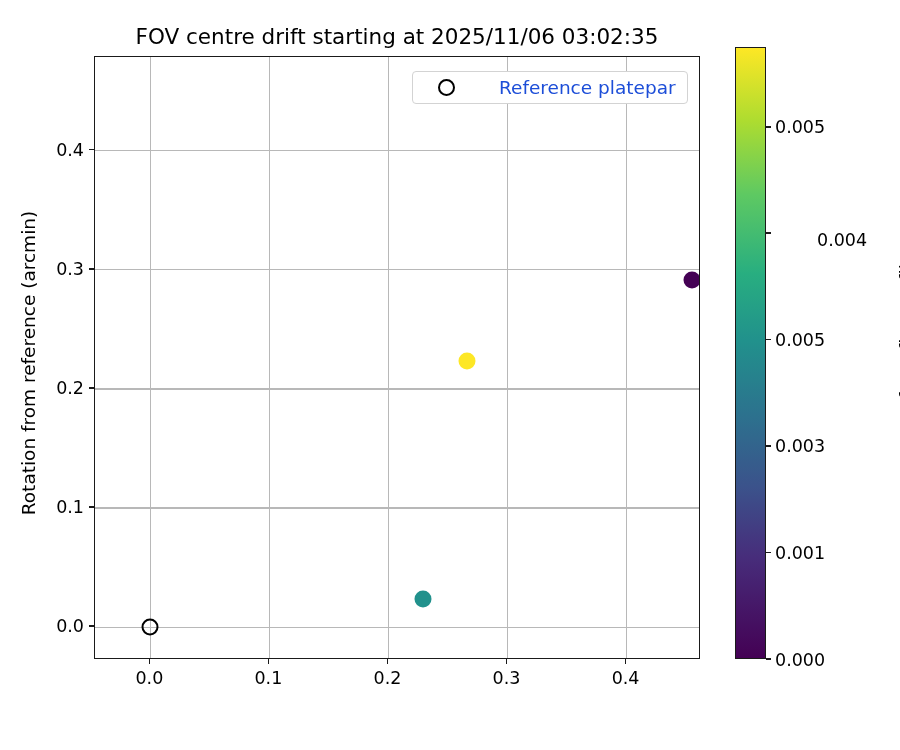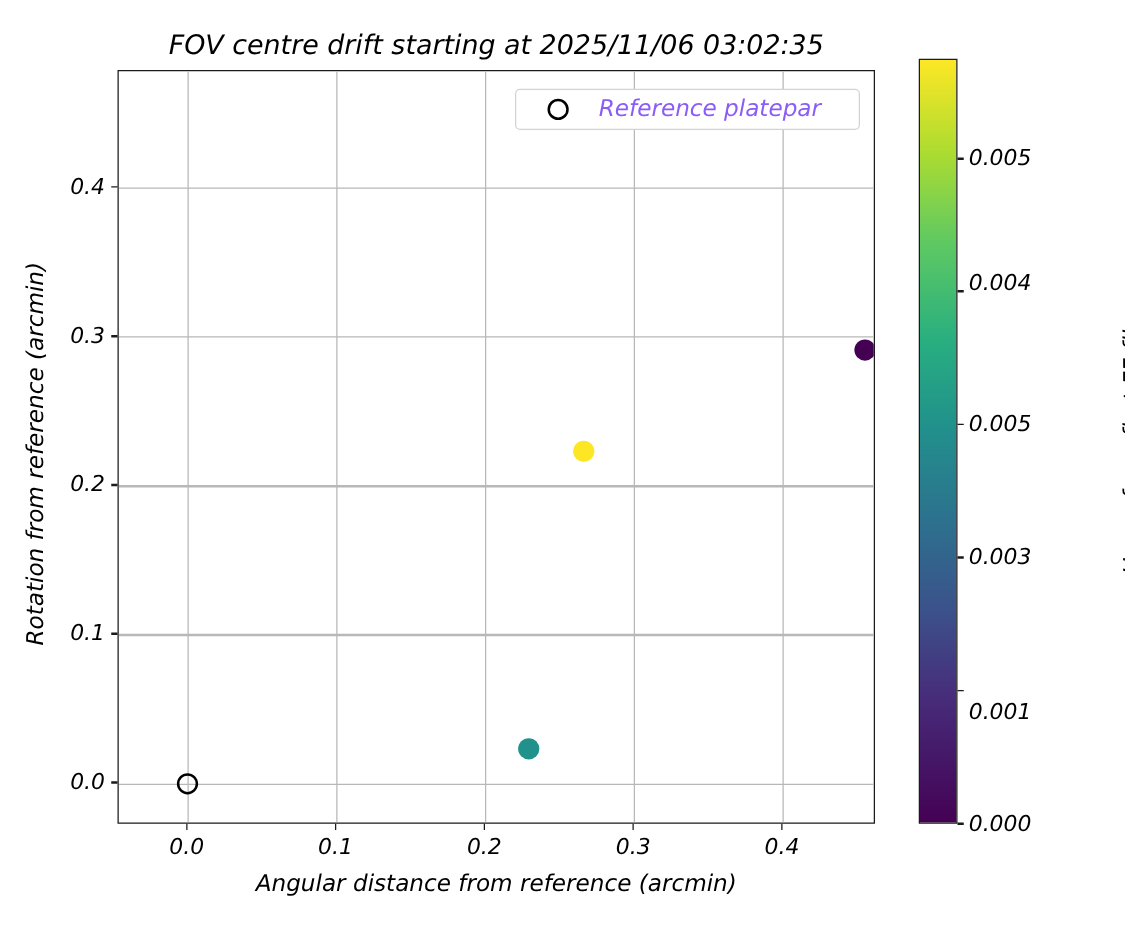--- a/index.html
+++ b/index.html
@@ -14,21 +14,20 @@
     font-family: "DejaVu Sans", sans-serif;
     color: #000000;
     overflow: hidden;
   }
 
   .figure {
     position: absolute;
     left: 0; top: 0;
     width: 900px;
     height: 556px;
-    font-style: italic;
   }
 
   
   .chart-title {
     position: absolute;
     left: 94px;
     top: 24px;
     width: 606px;
     text-align: center;
     font-size: 21.5px;
@@ -162,22 +161,23 @@
   .legend-circle {
     width: 17px;
     height: 17px;
     border: 2.1px solid #000000;
     border-radius: 50%;
     box-sizing: border-box;
   }
   .legend-text {
     font-size: 18.5px;
     line-height: 21px;
-    color: #8b5cf6;
-    white-space: nowrap;
+    color: #1d4ed8;
+    white-space: nowrap;
+    margin-left: 20px;
   }
 
   
   .colorbar {
     position: absolute;
     left: 735px;
     top: 47px;
     width: 31px;
     height: 612px;
     border: 1.6px solid #1a1a1a;
@@ -264,40 +264,39 @@
       <div class="tick-y" style="top: 506.258px;"></div>
       <div class="ticklabel-y" style="top: 497.058px;">0.1</div>
       <div class="tick-y" style="top: 387.088px;"></div>
       <div class="ticklabel-y" style="top: 377.888px;">0.2</div>
       <div class="tick-y" style="top: 267.918px;"></div>
       <div class="ticklabel-y" style="top: 258.718px;">0.3</div>
       <div class="tick-y" style="top: 148.748px;"></div>
       <div class="ticklabel-y" style="top: 139.548px;">0.4</div>
     </div>
 
-  <div class="xlabel">Angular distance from reference (arcmin)</div>
   <div class="ylabel">Rotation from reference (arcmin)</div>
 
   <div class="legend">
     <div class="legend-marker-wrap">
       <div class="legend-circle"></div>
     </div>
     <div class="legend-text">Reference platepar</div>
   </div>
 
   <div class="colorbar"></div>
   <div id="cb-ticks-layer">
       <div class="cb-tick" style="top: 658.2px;"></div>
       <div class="cb-ticklabel" style="top: 650px;">0.000</div>
       <div class="cb-tick" style="top: 551.765px;"></div>
-      <div class="cb-ticklabel" style="top: 542.565px; margin-top: 17px;">0.001</div>
+      <div class="cb-ticklabel" style="top: 542.565px;">0.001</div>
       <div class="cb-tick" style="top: 445.33px;"></div>
       <div class="cb-ticklabel" style="top: 436.13px;">0.003</div>
       <div class="cb-tick" style="top: 338.896px;"></div>
       <div class="cb-ticklabel" style="top: 329.696px;">0.005</div>
       <div class="cb-tick" style="top: 232.461px;"></div>
-      <div class="cb-ticklabel" style="top: 217px;">0.004</div>
+      <div class="cb-ticklabel" style="top: 230px; margin-left: 42px;">0.004</div>
       <div class="cb-tick" style="top: 126.026px;"></div>
       <div class="cb-ticklabel" style="top: 116.826px;">0.005</div>
     </div>
   <div class="cblabel">Hours from first FF file</div>
 
 </div>
 
 </body></html>

